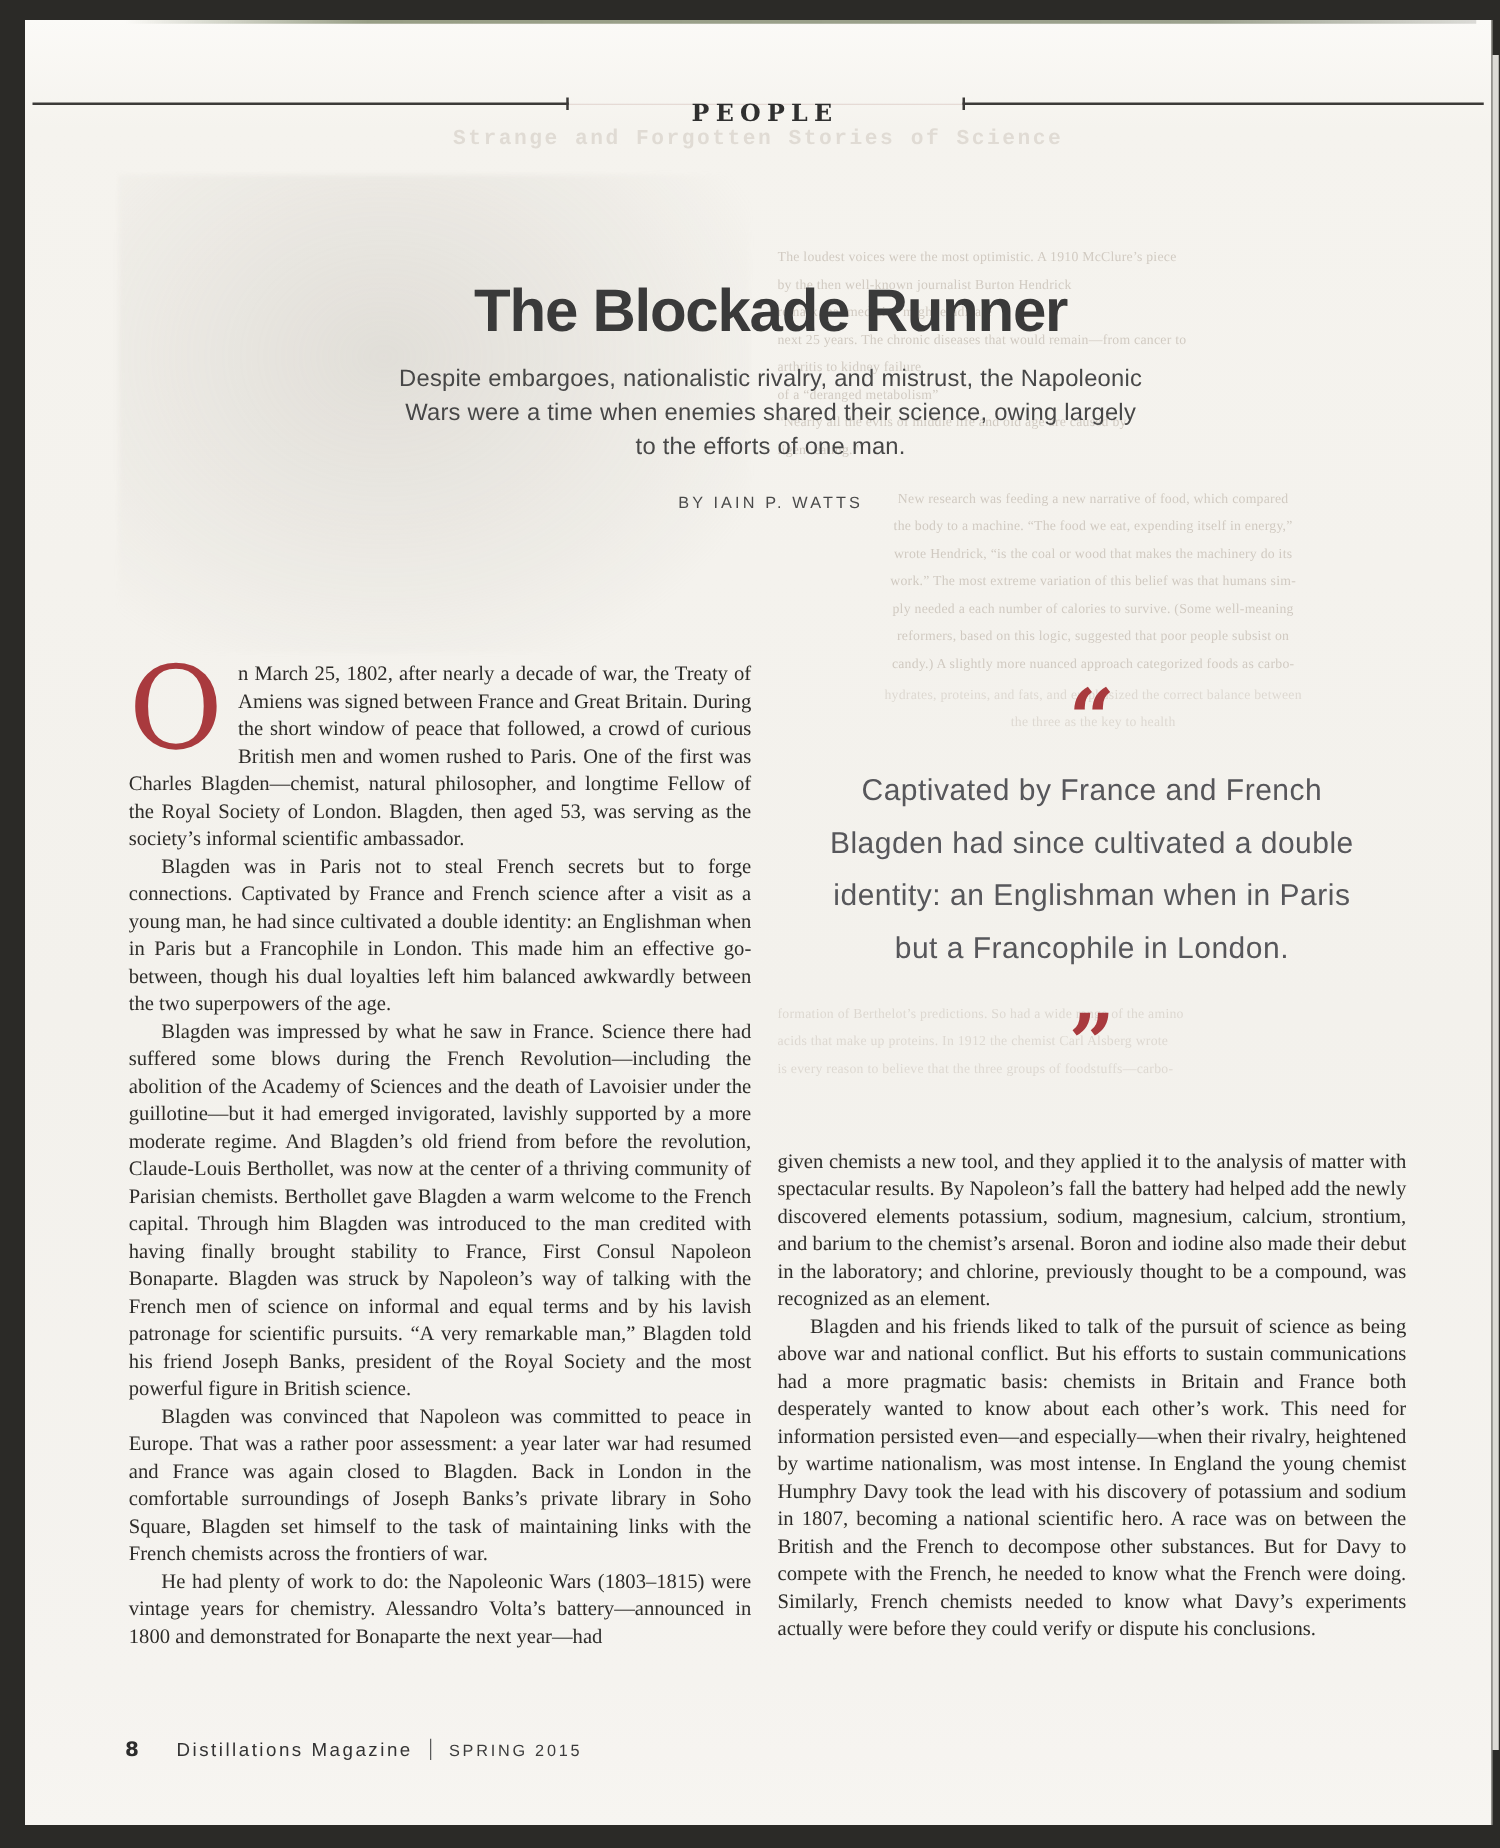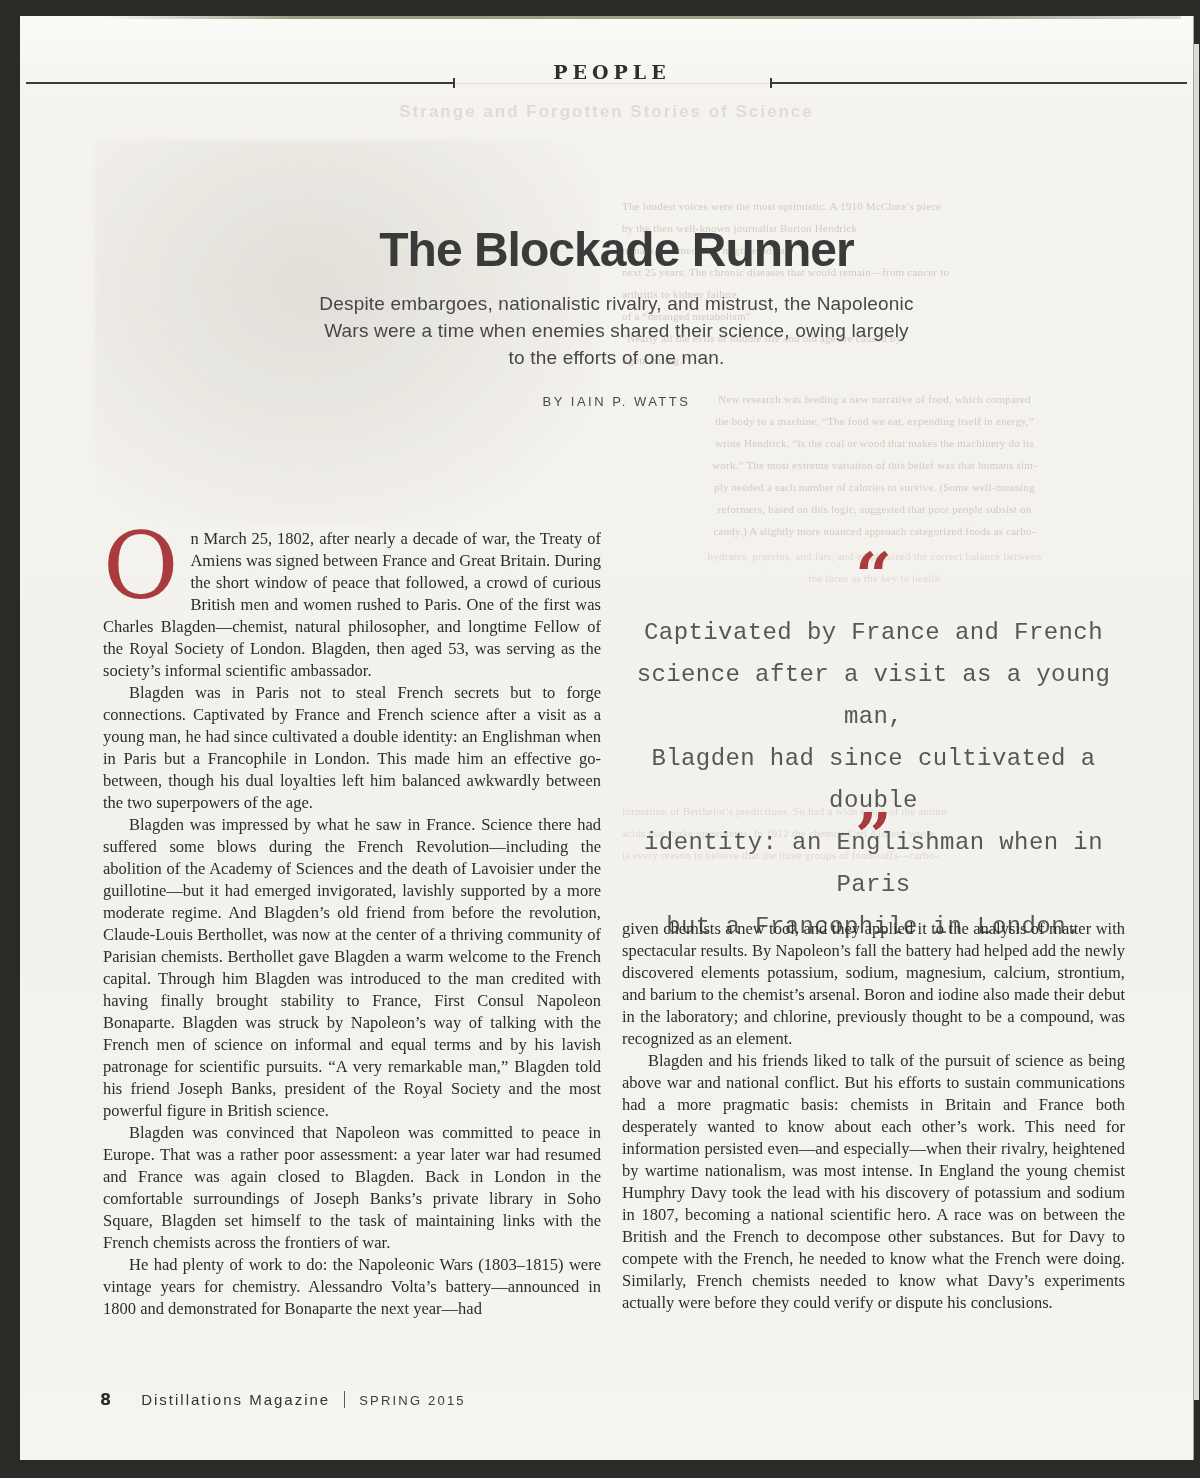--- a/index.html
+++ b/index.html
@@ -26,29 +26,29 @@
   }
   
   .rule{position:absolute;top:66px;height:2px;background:#3c3a38;}
   .rule-left{left:6px;width:429px;}
   .rule-right{left:750px;width:417px;}
   .rule .tick{position:absolute;top:-4px;width:2px;height:10px;background:#3c3a38;}
   .rule-left .tick{right:0;}
   .rule-right .tick{left:0;}
   .rule-mid{position:absolute;top:67px;left:435px;width:315px;height:1px;background:rgba(185,150,145,.28);}
   .kicker{
-    position:absolute;top:45px;left:492px;width:200px;text-align:center;
+    position:absolute;top:64px;left:492px;width:200px;text-align:center;
     font-family:"DejaVu Serif", serif;font-weight:bold;font-size:19px;
     letter-spacing:5px;color:#2f2f2f;
   }
   
   .ghost{color:#97897a;filter:blur(.4px);z-index:1;}
   .ghost-kicker{
     position:absolute;top:86px;left:0;right:0;text-align:center;
-    font-family:Liberation Sans, sans-serif;font-weight:bold;font-size:17px;
+    font-family:Liberation Mono, monospace;font-weight:bold;font-size:17px;
     letter-spacing:2px;opacity:.22;
   }
   .ghost-image{
     position:absolute;left:75px;top:124px;width:505px;height:382px;
     background:radial-gradient(ellipse at 42% 38%,rgba(188,184,176,.34),rgba(205,201,193,.14) 58%,rgba(205,201,193,0) 80%);
     filter:blur(2px);z-index:1;
   }
   .ghost-block{
     position:absolute;left:602px;width:505px;
     font-size:11px;line-height:22px;letter-spacing:.2px;
@@ -92,21 +92,21 @@
     margin:4px 12px 0 0;
   }
   .quote-mark{
     font-family:"DejaVu Serif", serif;font-weight:bold;
     font-size:64px;line-height:40px;color:#a93a3e;
   }
   .quote-open{position:absolute;left:602px;top:540px;width:503px;text-align:center;z-index:2;}
   .quote-close{position:absolute;left:602px;top:800px;width:503px;text-align:center;z-index:2;}
   .quote-text{
     position:absolute;left:602px;top:596px;width:503px;z-index:2;text-align:center;
-    font-family:Liberation Mono, monospace;font-weight:300;
+    font-family:Liberation Sans, sans-serif;font-weight:300;
     font-size:24px;line-height:42px;color:#57575b;letter-spacing:.4px;
   }
   
   .footer{
     position:absolute;left:80px;top:1374px;z-index:2;
     display:flex;align-items:baseline;
   }
   .page-number{
     font-family:"DejaVu Sans", sans-serif;font-weight:bold;
     font-size:16px;color:#2c2c2c;margin-right:30px;
@@ -184,21 +184,20 @@
     <p><span class="dropcap">O</span><span>n March 25, 1802, after nearly a decade of war, the Treaty of Amiens was signed between France and Great Britain. During the short window of peace that followed, a crowd of curious British men and women rushed to Paris. One of the first was Charles Blagden—chemist, natural philosopher, and longtime Fellow of the Royal Society of London. Blagden, then aged 53, was serving as the society’s informal scientific ambassador.</span></p>
     <p class="indent">Blagden was in Paris not to steal French secrets but to forge connections. Captivated by France and French science after a visit as a young man, he had since cultivated a double identity: an Englishman when in Paris but a Francophile in London. This made him an effective go-between, though his dual loyalties left him balanced awkwardly between the two superpowers of the age.</p>
     <p class="indent">Blagden was impressed by what he saw in France. Science there had suffered some blows during the French Revolution—including the abolition of the Academy of Sciences and the death of Lavoisier under the guillotine—but it had emerged invigorated, lavishly supported by a more moderate regime. And Blagden’s old friend from before the revolution, Claude-Louis Berthollet, was now at the center of a thriving community of Parisian chemists. Berthollet gave Blagden a warm welcome to the French capital. Through him Blagden was introduced to the man credited with having finally brought stability to France, First Consul Napoleon Bonaparte. Blagden was struck by Napoleon’s way of talking with the French men of science on informal and equal terms and by his lavish patronage for scientific pursuits. “A very remarkable man,” Blagden told his friend Joseph Banks, president of the Royal Society and the most powerful figure in British science.</p>
     <p class="indent">Blagden was convinced that Napoleon was committed to peace in Europe. That was a rather poor assessment: a year later war had resumed and France was again closed to Blagden. Back in London in the comfortable surroundings of Joseph Banks’s private library in Soho Square, Blagden set himself to the task of maintaining links with the French chemists across the frontiers of war.</p>
     <p class="indent">He had plenty of work to do: the Napoleonic Wars (1803–1815) were vintage years for chemistry. Alessandro Volta’s battery—announced in 1800 and demonstrated for Bonaparte the next year—had</p>
   </div>
 
   <div class="quote-open quote-mark">“</div>
   <div class="quote-text">
     <div>Captivated by France and French</div>
-    <div>science after a visit as a young man,</div>
     <div>Blagden had since cultivated a double</div>
     <div>identity: an Englishman when in Paris</div>
     <div>but a Francophile in London.</div>
   </div>
   <div class="quote-close quote-mark">”</div>
 
   <div class="col col-right">
     <p>given chemists a new tool, and they applied it to the analysis of matter with spectacular results. By Napoleon’s fall the battery had helped add the newly discovered elements potassium, sodium, magnesium, calcium, strontium, and barium to the chemist’s arsenal. Boron and iodine also made their debut in the laboratory; and chlorine, previously thought to be a compound, was recognized as an element.</p>
     <p class="indent">Blagden and his friends liked to talk of the pursuit of science as being above war and national conflict. But his efforts to sustain communications had a more pragmatic basis: chemists in Britain and France both desperately wanted to know about each other’s work. This need for information persisted even—and especially—when their rivalry, heightened by wartime nationalism, was most intense. In England the young chemist Humphry Davy took the lead with his discovery of potassium and sodium in 1807, becoming a national scientific hero. A race was on between the British and the French to decompose other substances. But for Davy to compete with the French, he needed to know what the French were doing. Similarly, French chemists needed to know what Davy’s experiments actually were before they could verify or dispute his conclusions.</p>
   </div>

